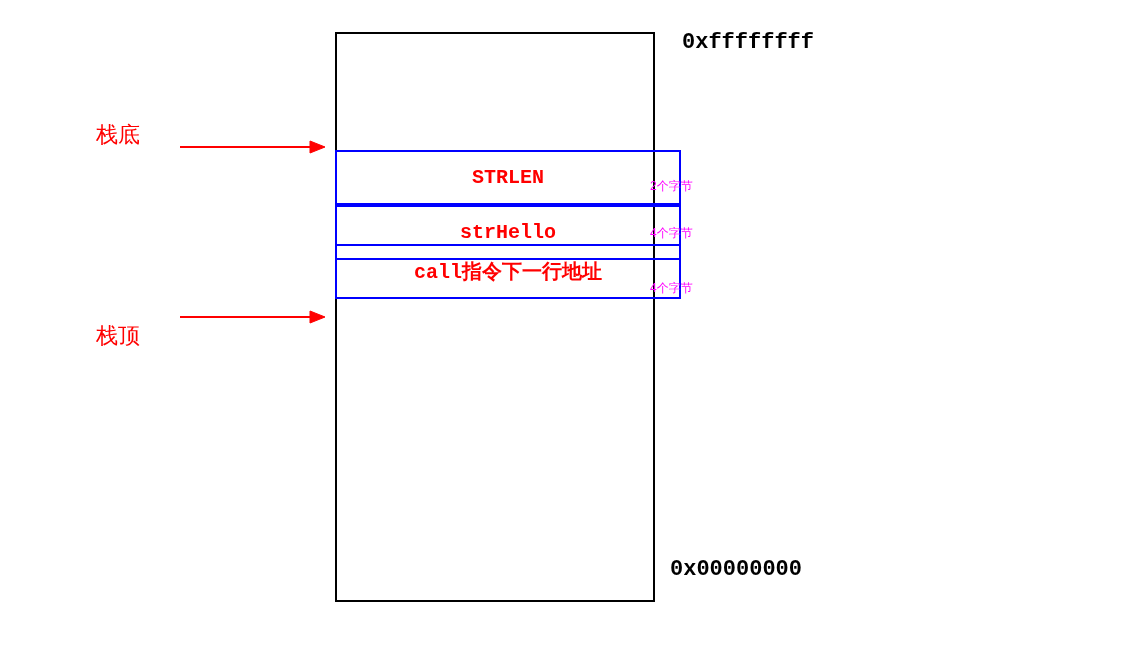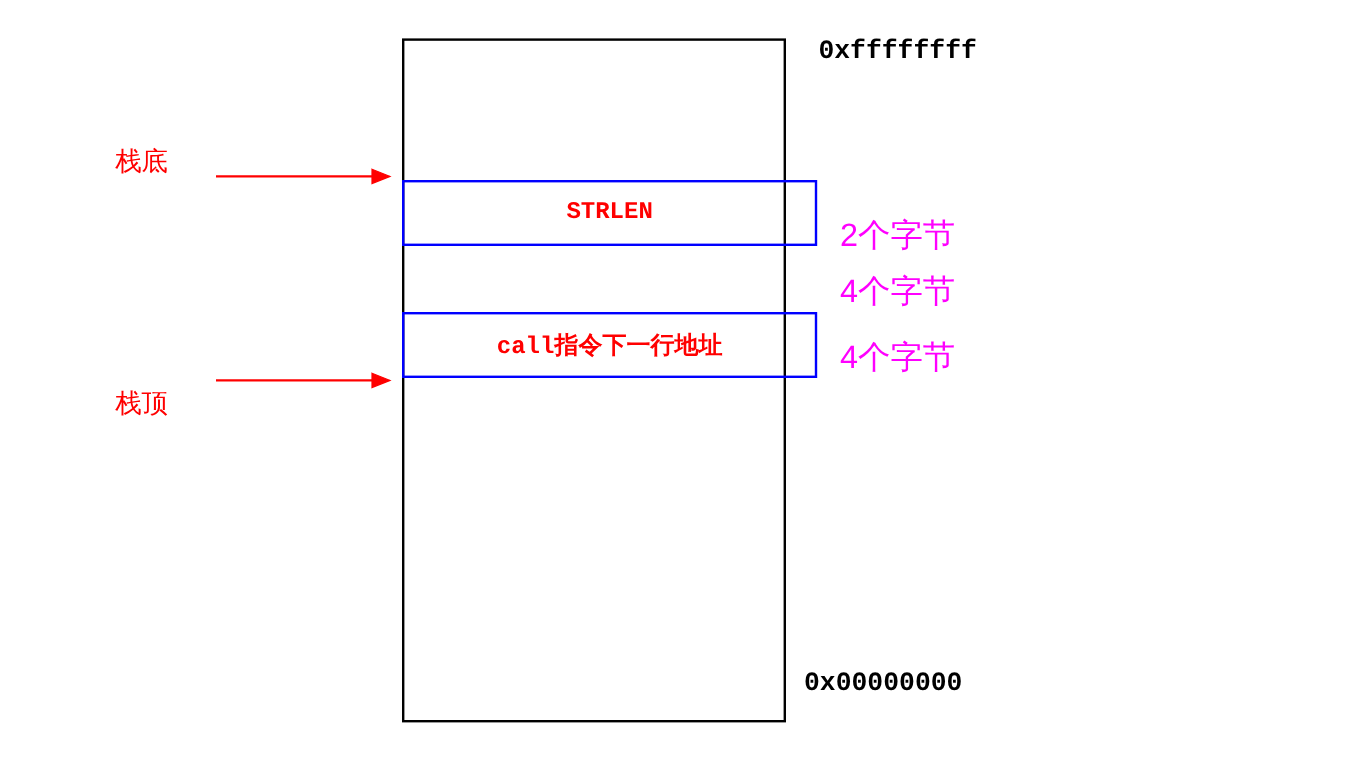--- a/index.html
+++ b/index.html
@@ -43,21 +43,21 @@
     }
     .row-strlen {
       top: 150px;
       height: 55px;
     }
     .row-strhello {
       top: 205px;
       height: 55px;
     }
     .row-call {
-      top: 260px;
+      top: 244px;
       height: 55px;
     }
     .addr-label {
       position: absolute;
       font-family: "Courier New", monospace;
       font-size: 22px;
       font-weight: bold;
       color: #000000;
     }
     .addr-top {
@@ -65,24 +65,24 @@
       top: 30px;
       margin-left: 12px;
     }
     .addr-bottom {
       left: 670px;
       top: 557px;
     }
     .size-label {
       position: absolute;
       font-family: sans-serif;
-      font-size: 27px;
+      font-size: 12px;
       font-weight: normal;
       color: #ff00ff;
-      left: 700px;
+      left: 650px;
     }
     .size-1 { top: 178px; }
     .size-2 { top: 225px; }
     .size-3 { top: 280px; }
     .pointer-label {
       position: absolute;
       font-family: sans-serif;
       font-size: 22px;
       font-weight: normal;
       color: #ff0000;
@@ -98,20 +98,23 @@
 </head>
 <body>
 
 <div class="canvas">
 
   <div class="stack-outer"></div>
 
   <div class="stack-row row-strlen">
     <span>STRLEN</span>
   </div>
+  <div class="stack-row row-strhello">
+    <span>strHello</span>
+  </div>
   <div class="stack-row row-call">
     <span>call指令下一行地址</span>
   </div>
 
   <div class="addr-label addr-top">0xffffffff</div>
   <div class="addr-label addr-bottom">0x00000000</div>
 
   <div class="size-label size-1">2个字节</div>
   <div class="size-label size-2">4个字节</div>
   <div class="size-label size-3">4个字节</div>

